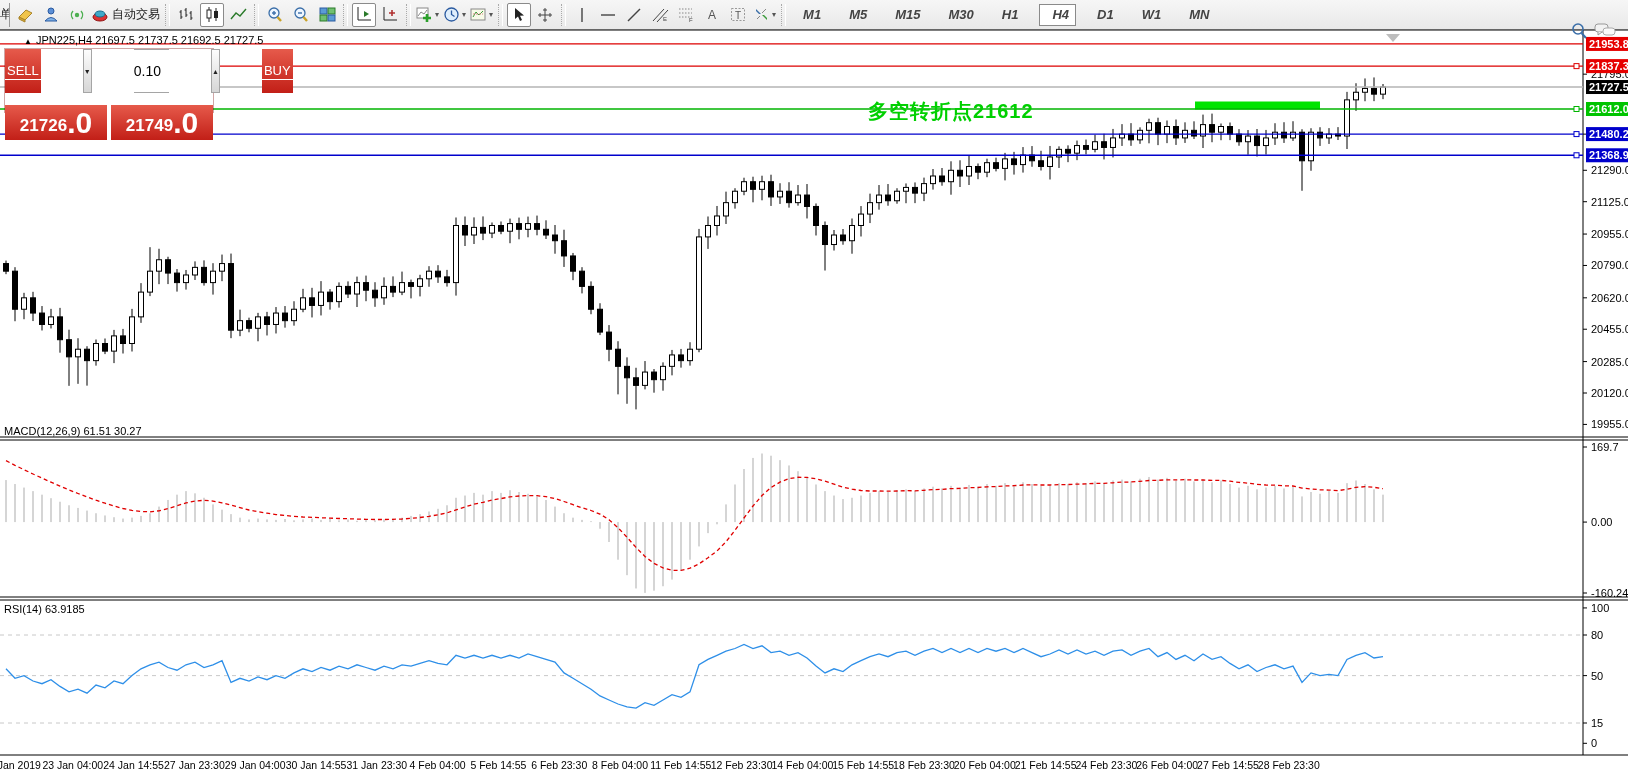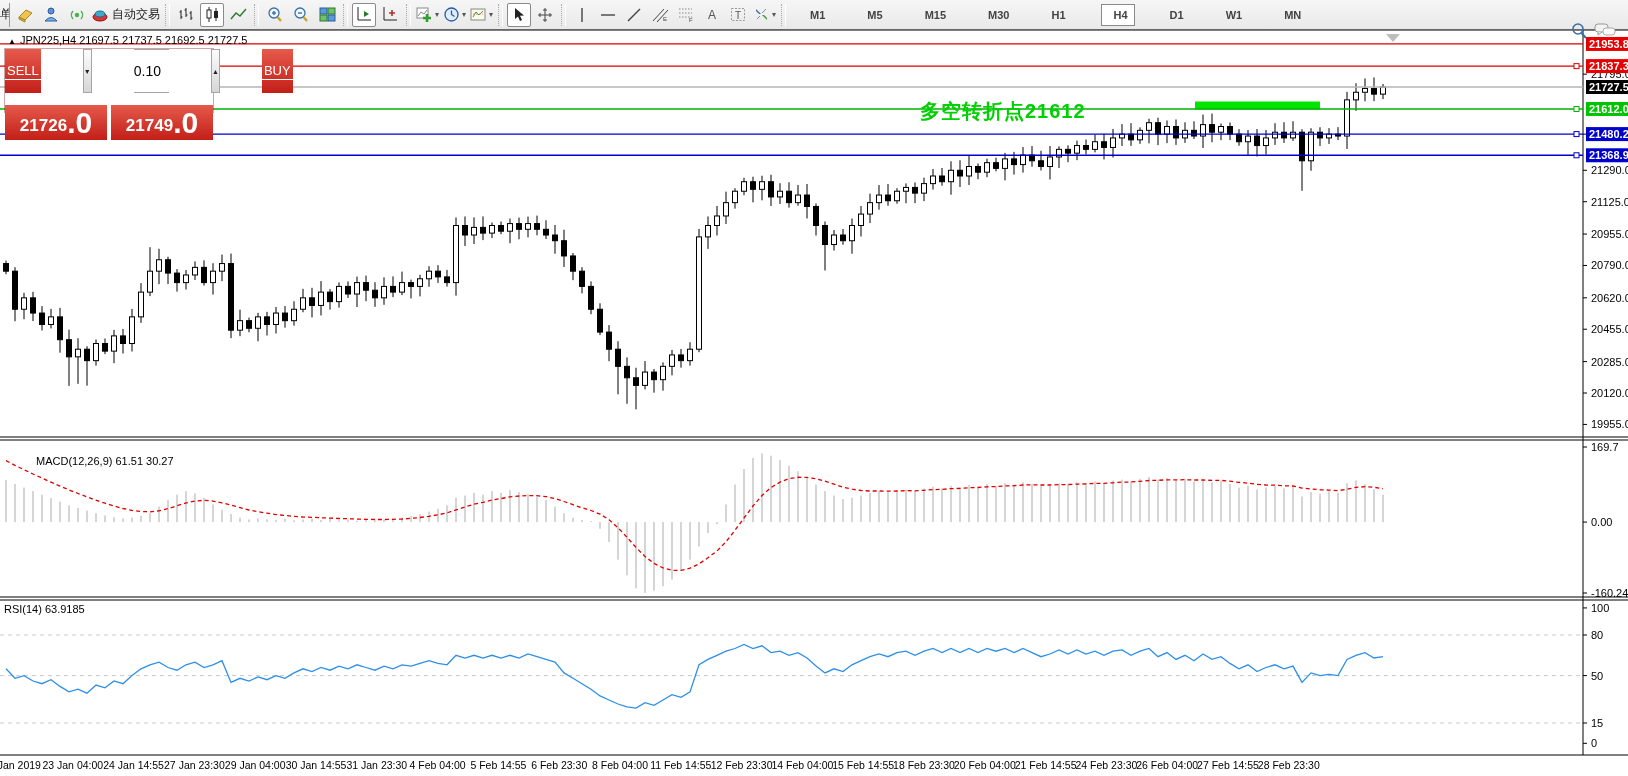--- a/index.html
+++ b/index.html
@@ -6,22 +6,22 @@
   html,body { width:1628px; height:776px; overflow:hidden; background:#fff;
               font-family:"Liberation Sans", sans-serif; }
   
   #toolbar { position:absolute; left:0; top:0; width:1628px; height:30px;
              background:linear-gradient(#f6f6f6,#e9e9e9); border-bottom:1px solid #666;
              display:flex; align-items:center; z-index:30; }
   .tbtn { height:24px; min-width:24px; display:flex; align-items:center; justify-content:center;
           margin:16px 1px; border:1px solid transparent; border-radius:2px; color:#333; }
   .tbtn.pressed { background:#fff; border:1px solid #8a8a8a; }
   .tsep { width:5px; height:22px; margin:0 3px; border-left:1px dotted #aaa; border-right:1px solid #fff; }
-  .tflabel { font-size:11px; font-weight:bold; color:#444; padding:0 6px; height:22px;
-             display:flex; align-items:center; border:1px solid transparent; margin:0 14px; }
+  .tflabel { font-size:13px; font-weight:bold; color:#444; padding:0 6px; height:22px;
+             display:flex; align-items:center; border:1px solid transparent; margin:0 7px;font-style:italic; }
   .tflabel.pressed { background:#fff; border:1px solid #8a8a8a;padding-left:12px; }
   .ddarrow { font-size:8px; color:#555; margin-left:2px; }
   .autotext { font-size:12px; color:#222; margin-left:3px; }
   #tb-right { position:absolute; right:10px; top:3px; display:flex; z-index:31; }
   .sliver { width:10px; overflow:hidden; height:24px; display:flex; align-items:center;
             font-size:12px; color:#222; border-right:1px solid #999; margin-right:2px; }
   
   #trade-panel { position:absolute; left:5px; top:49px; width:208px; height:63px; z-index:20;
                  box-shadow:0 0 0 1px rgba(120,0,0,.35); background:#fff; }
   #tp-top { display:flex; height:44px;gap:42px; }
@@ -34,26 +34,26 @@
   #tp-vol { flex:1; background:#fff; border-top:1px solid #a5a5a5; border-bottom:1px solid #a5a5a5;
             font-size:14px; color:#000; display:flex; align-items:center; justify-content:flex-end;
             padding-right:8px;text-align:center; }
   #tp-bottom { display:flex; height:35px; margin-top:12px; }
   .tp-price { flex:1; display:flex; align-items:flex-end; justify-content:center;
               padding-bottom:2px; }
   .tp-price .main { font-size:17px; font-weight:bold; line-height:24px; }
   .tp-price .dec  { font-size:30px; font-weight:bold; line-height:30px; }
   #tp-gap { width:4px; background:#fff; }
   
-  #chart-title { position:absolute; left:8px; top:34px; font-size:11px; color:#000; z-index:5; }
+  #chart-title { position:absolute; left:24px; top:34px; font-size:11px; color:#000; z-index:5; }
   #chart-title .tri { font-size:8px; margin-right:4px; }
-  #annotation { position:absolute; left:920px; top:98px; font-size:20px; font-weight:bold;
+  #annotation { position:absolute; left:868px; top:98px; font-size:20px; font-weight:bold;
                 color:#00d000; z-index:6; letter-spacing:1px; }
   .pane-label { position:absolute; left:4px; font-size:11px; color:#000; z-index:5; }
-  #macd-label { top:455px;margin-left:32px; }
+  #macd-label { top:425px; }
   #rsi-label  { top:603px; }
   #chart-svg { position:absolute; left:0; top:0; z-index:1; }
   svg text { font-family:"Liberation Sans", sans-serif; }
 </style>
 </head>
 <body>
 
 <div id="toolbar">
   <div class="sliver">单</div>
   <div class="tbtn">

